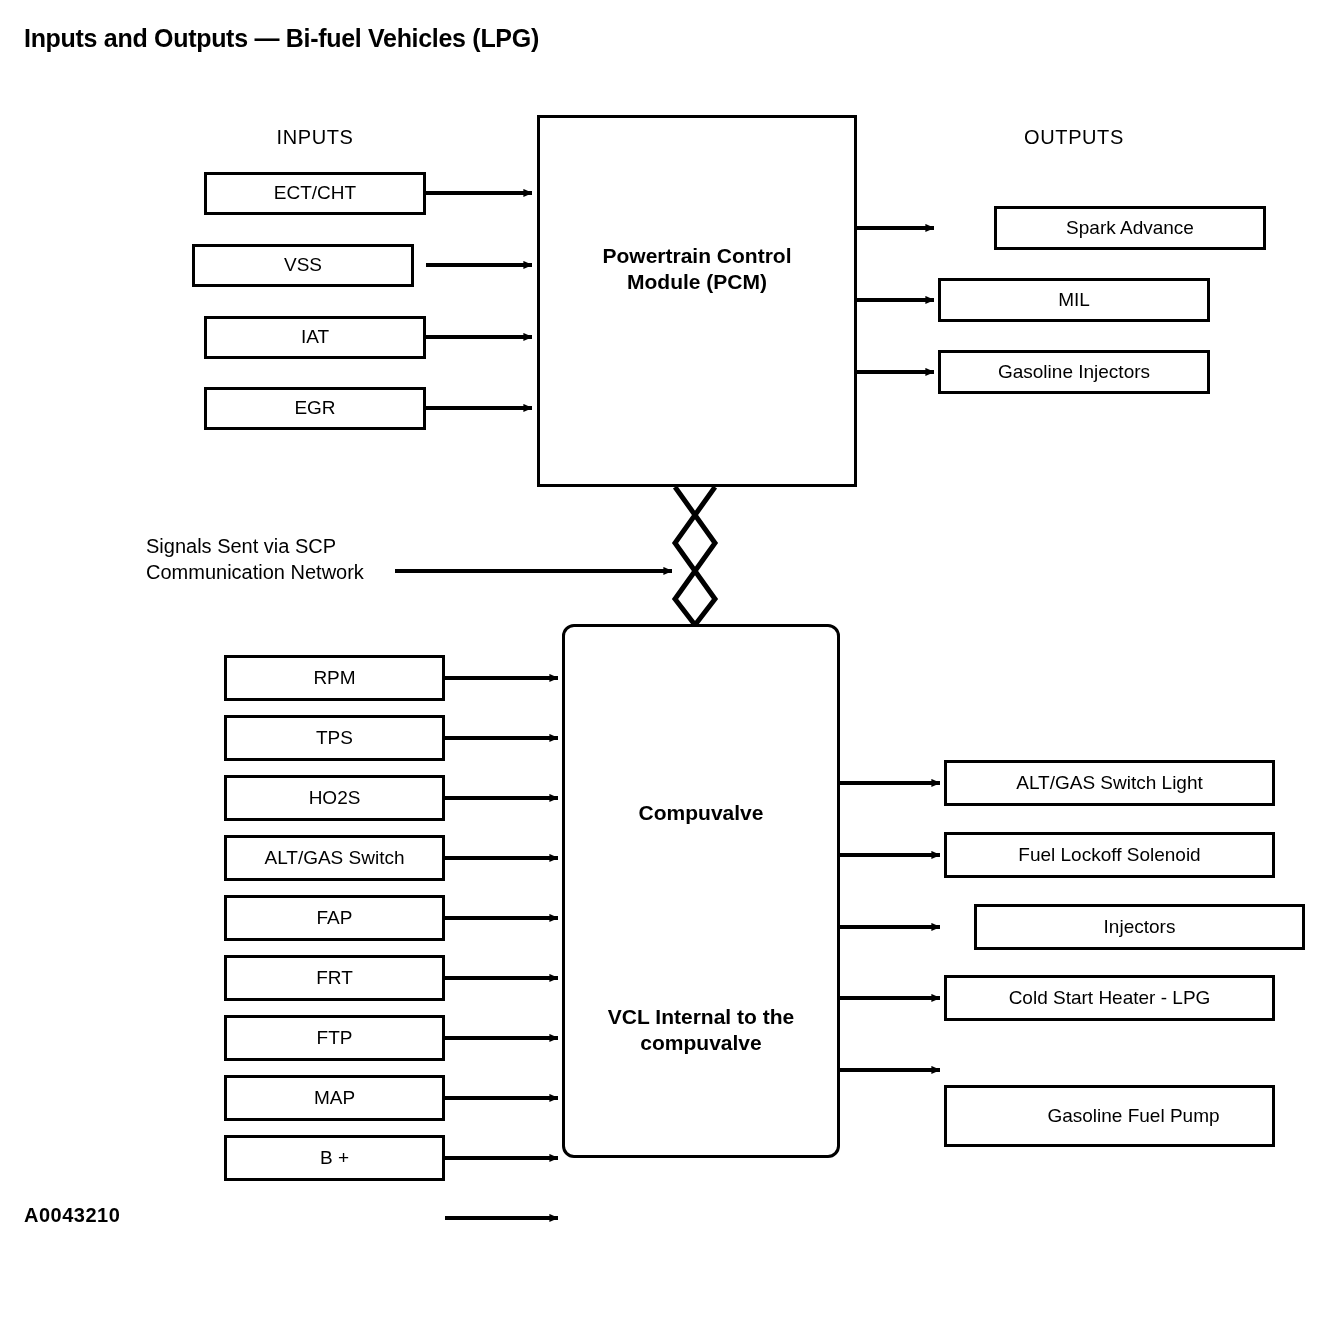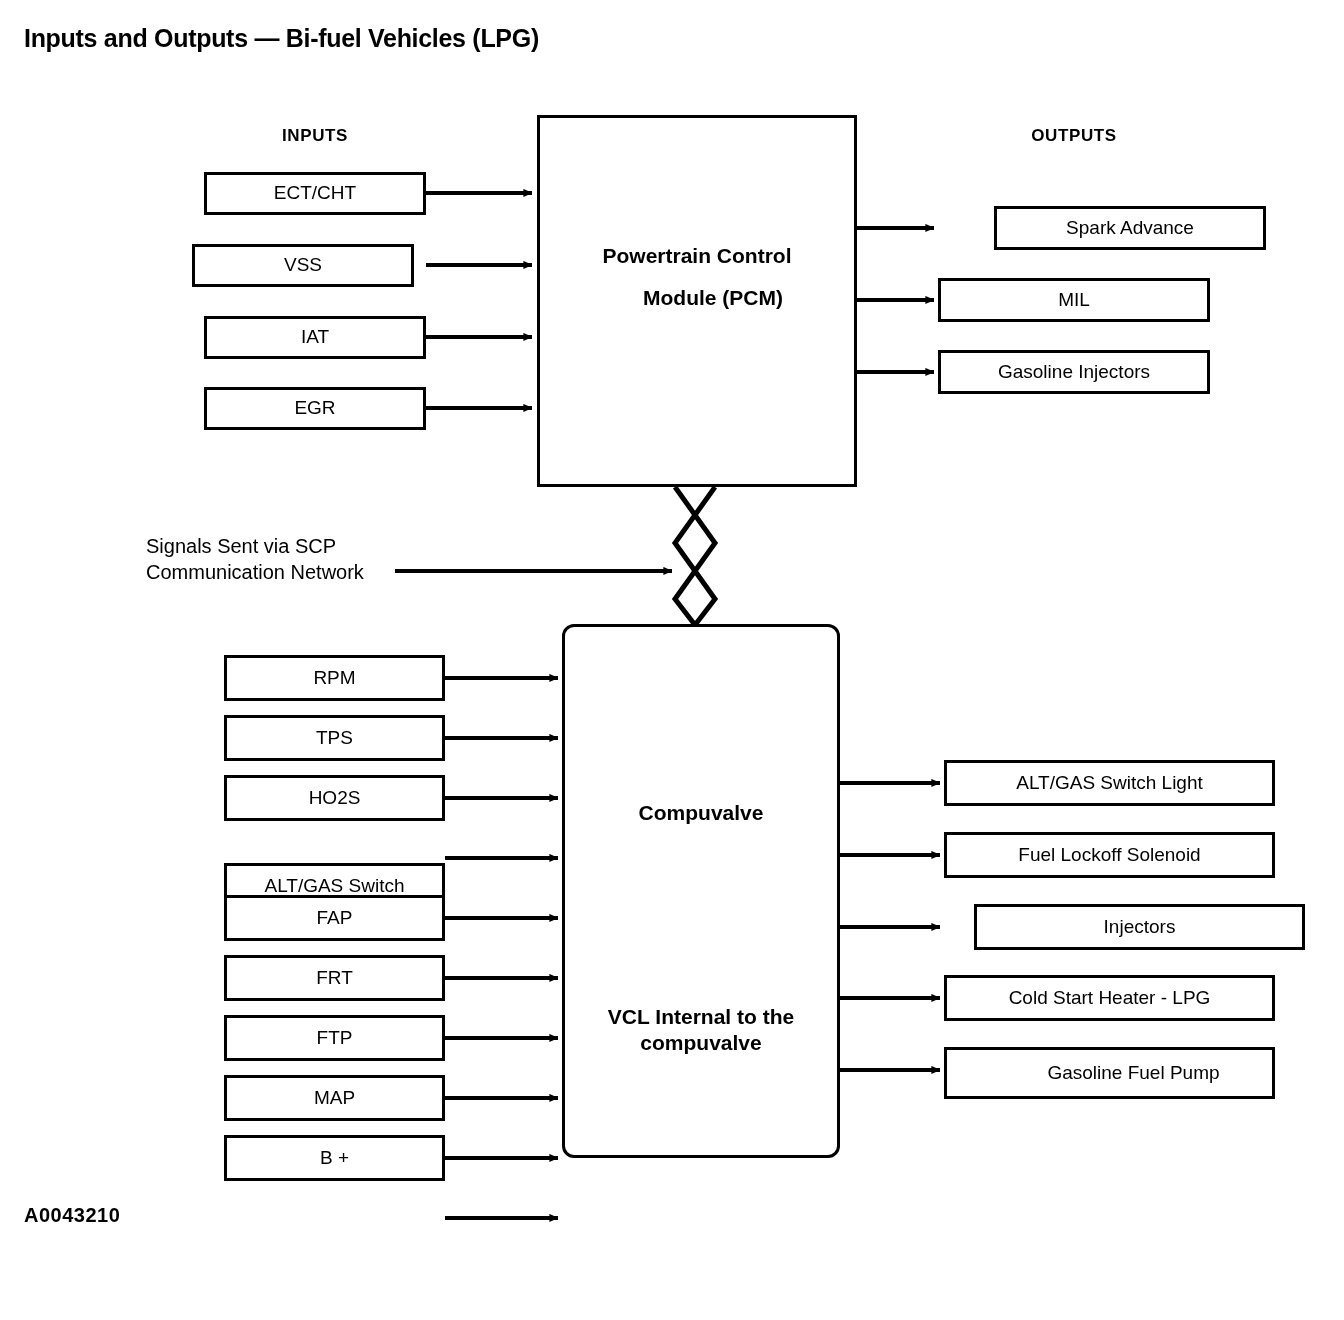--- a/index.html
+++ b/index.html
@@ -36,22 +36,22 @@
     position: absolute;
     left: 24px;
     top: 1204px;
     font-size: 20px;
     font-weight: bold;
     letter-spacing: 0.5px;
   }
   
   .col-heading {
     position: absolute;
-    font-size: 17px;
-    font-weight: bold;
+    font-size: 20px;
+    font-weight: normal;
     letter-spacing: 0.6px;
     text-align: center;
     white-space: nowrap;
   }
   #inputs-heading { left: 215px; top: 126px; width: 200px; }
   #outputs-heading { left: 974px; top: 126px; width: 200px; }
 
   
   .node-box {
     position: absolute;
@@ -152,21 +152,21 @@
     <line x1="395" y1="571" x2="672" y2="571" stroke="#000" stroke-width="4" marker-end="url(#arrowhead)"></line>
   </svg>
 
   <div id="scp-label">
     <div>Signals Sent via SCP</div>
     <div>Communication Network</div>
   </div>
 
   <div class="node-box big-box" style="left:537px; top:115px; width:320px; height:372px;">
     <span class="big-label" style="top:126px;">Powertrain Control</span>
-    <span class="big-label" style="top:168px;padding-left:16px;">Module (PCM)</span>
+    <span class="big-label" style="top:152px;">Module (PCM)</span>
   </div>
 
   <div class="node-box big-box" style="left:562px; top:624px; width:278px; height:534px;border-radius:12px;">
     <span class="big-label" style="top:174px;">Compuvalve</span>
     <span class="big-label" style="top:378px;">VCL Internal to the</span>
     <span class="big-label" style="top:404px;">compuvalve</span>
   </div>
 
   <div class="node-box small-box" style="left:204px; top:172px; width:222px; height:43px;">
     <span>ECT/CHT</span>
@@ -193,21 +193,21 @@
 
   <div class="node-box small-box" style="left:224px; top:655px; width:221px; height:46px;">
     <span>RPM</span>
   </div>
   <div class="node-box small-box" style="left:224px; top:715px; width:221px; height:46px;">
     <span>TPS</span>
   </div>
   <div class="node-box small-box" style="left:224px; top:775px; width:221px; height:46px;">
     <span>HO2S</span>
   </div>
-  <div class="node-box small-box" style="left:224px; top:835px; width:221px; height:46px;margin-top:28px;">
+  <div class="node-box small-box" style="left:224px; top:835px; width:221px; height:46px;">
     <span>ALT/GAS Switch</span>
   </div>
   <div class="node-box small-box" style="left:224px; top:895px; width:221px; height:46px;">
     <span>FAP</span>
   </div>
   <div class="node-box small-box" style="left:224px; top:955px; width:221px; height:46px;">
     <span>FRT</span>
   </div>
   <div class="node-box small-box" style="left:224px; top:1015px; width:221px; height:46px;">
     <span>FTP</span>
@@ -224,19 +224,19 @@
   </div>
   <div class="node-box small-box" style="left:944px; top:832px; width:331px; height:46px;">
     <span>Fuel Lockoff Solenoid</span>
   </div>
   <div class="node-box small-box" style="left:944px; top:904px; width:331px; height:46px;margin-left:30px;">
     <span>Injectors</span>
   </div>
   <div class="node-box small-box" style="left:944px; top:975px; width:331px; height:46px;">
     <span>Cold Start Heater - LPG</span>
   </div>
-  <div class="node-box small-box" style="left:944px; top:1047px; width:331px; height:52px;padding-left:48px;">
+  <div class="node-box small-box" style="left:944px; top:1085px; width:331px; height:62px;padding-left:48px;">
     <span>Gasoline Fuel Pump</span>
   </div>
 
   <div class="figure-id">A0043210</div>
 
 </div>
 
 </body></html>

